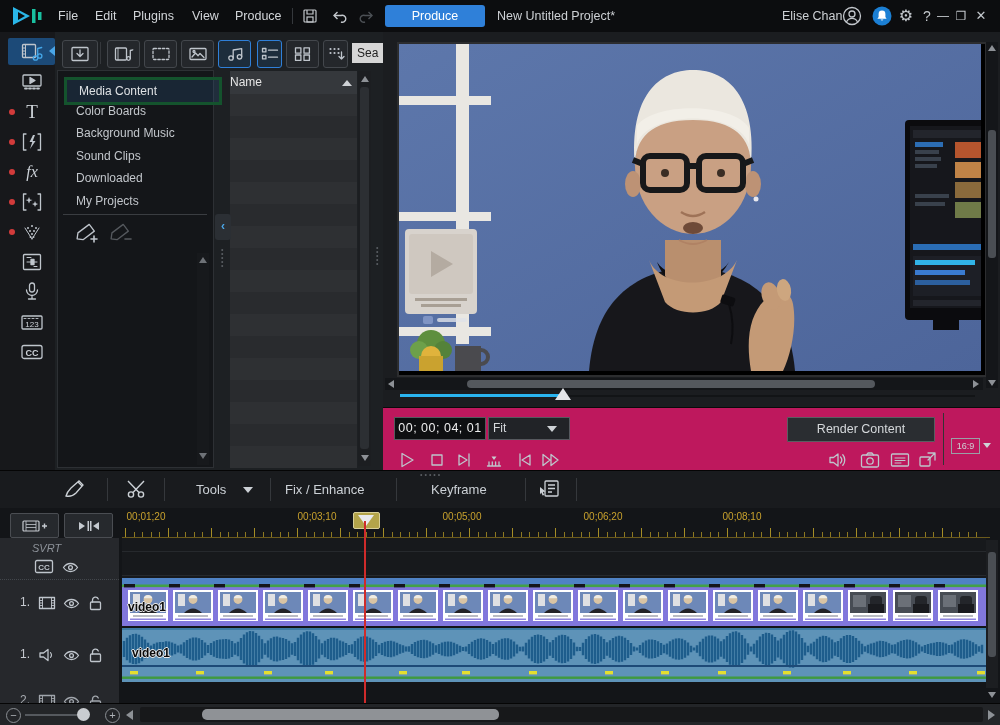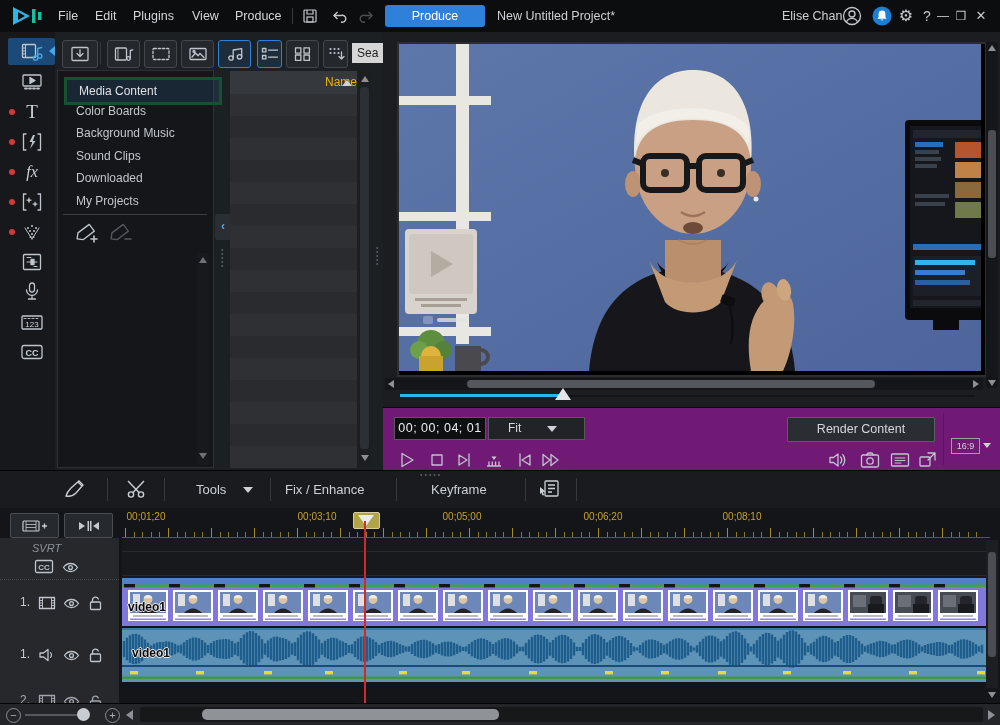--- a/index.html
+++ b/index.html
@@ -27,38 +27,38 @@
   #media-panel{left:55px;top:32px;width:328px;height:438px;background:#1d2023;overflow:hidden;}
   .tool-btn{position:absolute;top:8px;height:26px;border:1px solid #43474c;border-radius:3px;background:#24272b;
      display:flex;align-items:center;justify-content:center;color:#c5cad1;}
   .tool-btn.active{border-color:#2f80d9;background:#1d2d3c;}
   #search-box{position:absolute;left:297px;top:11px;width:31px;height:20px;background:#d6d6d6;color:#222;
      font-size:12px;line-height:20px;padding-left:5px;overflow:hidden;}
   #cat-panel{position:absolute;left:2px;top:38px;width:155px;height:396px;background:#141619;border:1px solid #2d3034;}
   .cat-item{position:absolute;left:6px;width:140px;height:22px;line-height:22px;padding-left:12px;color:#c2c6cb;font-size:12px;}
   .cat-item.sel{border:3px solid #14532d;background:rgba(45,95,150,.22);color:#dde0e3;}
   #list-header{position:absolute;left:175px;top:39px;width:127px;height:23px;background:#35383c;border-bottom:1px solid #000;
-     text-align:right;line-height:23px;color:#eab308;font-size:12px;}
+     text-align:left;line-height:23px;color:#e5e5e5;font-size:12px;}
   .sort-asc{position:absolute;width:0;height:0;border-left:5px solid transparent;border-right:5px solid transparent;border-bottom:6px solid #cfd2d6;}
   .list-row{position:absolute;left:175px;width:127px;height:22px;}
   .scrollbar-v{position:absolute;background:#1c1e21;}
   .sb-thumb{position:absolute;background:#3c4045;border-radius:3px;}
   .sb-arrow{position:absolute;width:0;height:0;}
   .dots-v{position:absolute;width:3px;color:#5a5e63;font-size:7px;line-height:4px;}
   
   #preview{left:383px;top:32px;width:617px;height:438px;background:#1b1d20;}
   #video-frame{position:absolute;left:14px;top:10px;width:586px;height:331px;background:#000;border:2px solid #2c2d2f;}
   #seek-track{position:absolute;left:17px;top:363px;width:575px;height:2px;background:#121416;}
   #seek-prog{position:absolute;left:17px;top:362px;width:163px;height:3px;background:#2ab5f0;}
   #seek-thumb{position:absolute;left:172px;top:356px;width:0;height:0;border-left:8px solid transparent;border-right:8px solid transparent;border-bottom:12px solid #e3e5e8;}
-  #pv-controls{position:absolute;left:0;top:375px;width:617px;height:63px;border-top:1px solid #0a0a0a;background:#701a75;}
+  #pv-controls{position:absolute;left:0;top:375px;width:617px;height:63px;border-top:1px solid #0a0a0a;background:#be185d;}
   #timecode{position:absolute;left:11px;top:9px;width:90px;height:21px;background:#0e0f11;border:1px solid #56595e;
      color:#ececec;font-size:12.5px;letter-spacing:.5px;text-align:center;line-height:21px;}
   #fit-select{position:absolute;left:105px;top:9px;width:76px;height:21px;background:#212327;border:1px solid #56595e;
-     color:#d6d9dc;font-size:12px;line-height:21px;padding-left:19px;}
+     color:#d6d9dc;font-size:12px;line-height:21px;padding-left:4px;}
   #render-btn{position:absolute;left:404px;top:9px;width:146px;height:23px;background:#2a2d31;border:1px solid #5a5d61;
      color:#d5d8db;text-align:center;line-height:23px;font-size:12.5px;border-radius:1px;}
   #aspect-box{position:absolute;left:568px;top:30px;width:27px;height:14px;border:1px solid #9aa0a6;color:#cfd3d7;
      font-size:9px;text-align:center;line-height:14px;}
   .pb-btn{position:absolute;top:40px;width:26px;height:24px;display:flex;align-items:center;justify-content:center;color:#c8cdd2;}
   
   #midbar{left:0;top:470px;width:1000px;height:37px;background:#191b1e;border-top:1px solid #050505;border-bottom:1px solid #050505;}
   .mid-div{position:absolute;top:7px;width:1px;height:23px;background:#35383c;}
   .mid-label{position:absolute;top:0;height:37px;line-height:37px;color:#ccd1d6;font-size:13px;}
   

